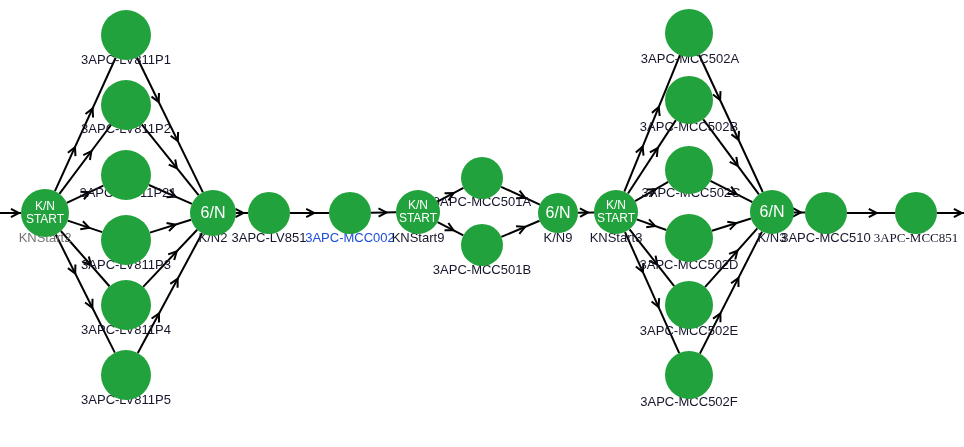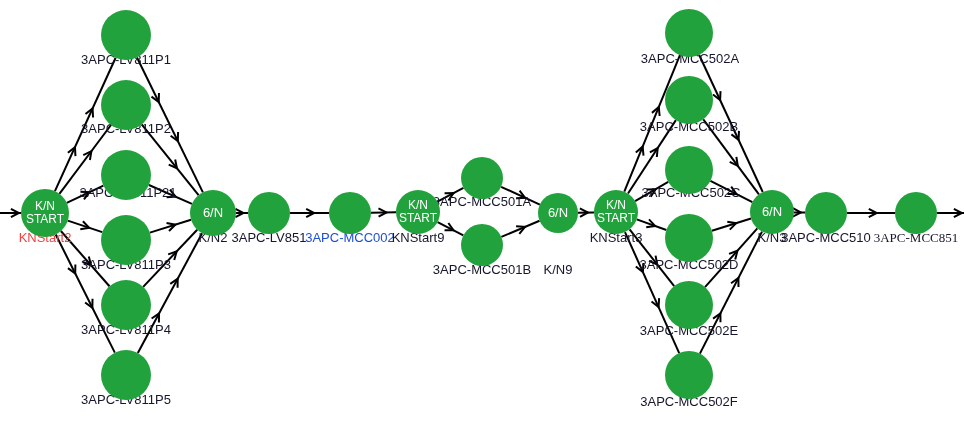--- a/index.html
+++ b/index.html
@@ -28,21 +28,21 @@
     background: #22a23c;
     transform: translate(-50%, -50%);
     display: flex;
     align-items: center;
     justify-content: center;
     flex-direction: column;
     z-index: 3;
   }
   .node-inner-text {
     color: #ffffff;
-    font-size: 13px;
+    font-size: 16px;
     line-height: 14px;
     text-align: center;
     white-space: pre;
     letter-spacing: 0px;
   }
   .node-inner-text.small {
     font-size: 12px;
     line-height: 13px;
   }
   .node-label {
@@ -139,21 +139,21 @@
       <line x1="847" y1="213" x2="895" y2="213" stroke="#000000" stroke-width="2"></line>
       <path d="M 868.7770456949864 217.15601257987333 L 876.76 213 L 868.7770456949864 208.84398742012667" fill="none" stroke="#000000" stroke-width="2" stroke-linecap="butt"></path>
       <line x1="937" y1="213" x2="964" y2="213" stroke="#000000" stroke-width="2"></line>
       <path d="M 953.8570456949865 217.15601257987333 L 961.84 213 L 953.8570456949865 208.84398742012667" fill="none" stroke="#000000" stroke-width="2" stroke-linecap="butt"></path>
     </svg>
   <div id="node-layer">
       <div class="node" style="left: 45px; top: 213px; width: 48px; height: 48px; background: rgb(34, 162, 60);">
         <div class="node-inner-text small">K/N
 START</div>
       </div>
-      <div class="node-label" style="left: 45px; top: 231px; color: #ef4444;">KNStart2</div>
+      <div class="node-label" style="left: 45px; top: 231px; color: #737373;">KNStart2</div>
       <div class="node" style="left: 126px; top: 35px; width: 50px; height: 50px; background: rgb(34, 162, 60);"></div>
       <div class="node-label" style="left: 126px; top: 53px; color: rgb(22, 22, 44);">3APC-LV811P1</div>
       <div class="node" style="left: 126px; top: 105px; width: 50px; height: 50px; background: rgb(34, 162, 60);"></div>
       <div class="node-label" style="left: 126px; top: 122px; color: rgb(22, 22, 44);">3APC-LV811P2</div>
       <div class="node" style="left: 126px; top: 175px; width: 50px; height: 50px; background: rgb(34, 162, 60);"></div>
       <div class="node-label" style="left: 128px; top: 186px; color: rgb(22, 22, 44);">3APC-LV811P21</div>
       <div class="node" style="left: 126px; top: 240px; width: 50px; height: 50px; background: rgb(34, 162, 60);"></div>
       <div class="node-label" style="left: 126px; top: 258px; color: rgb(22, 22, 44);">3APC-LV811P3</div>
       <div class="node" style="left: 126px; top: 305px; width: 50px; height: 50px; background: rgb(34, 162, 60);"></div>
       <div class="node-label" style="left: 126px; top: 323px; color: rgb(22, 22, 44);">3APC-LV811P4</div>
@@ -172,21 +172,21 @@
 START</div>
       </div>
       <div class="node-label" style="left: 418px; top: 231px; color: rgb(22, 22, 44);">KNStart9</div>
       <div class="node" style="left: 482px; top: 178px; width: 42px; height: 42px; background: rgb(34, 162, 60);"></div>
       <div class="node-label" style="left: 482px; top: 195px; color: rgb(22, 22, 44);">3APC-MCC501A</div>
       <div class="node" style="left: 482px; top: 245px; width: 42px; height: 42px; background: rgb(34, 162, 60);"></div>
       <div class="node-label" style="left: 482px; top: 263px; color: rgb(22, 22, 44);">3APC-MCC501B</div>
       <div class="node" style="left: 558px; top: 213px; width: 40px; height: 40px; background: rgb(34, 162, 60);">
         <div class="node-inner-text">6/N</div>
       </div>
-      <div class="node-label" style="left: 558px; top: 231px; color: rgb(22, 22, 44); margin-top: 32px;">K/N9</div>
+      <div class="node-label" style="left: 558px; top: 231px; color: rgb(22, 22, 44);">K/N9</div>
       <div class="node" style="left: 616px; top: 212px; width: 44px; height: 44px; background: rgb(34, 162, 60);">
         <div class="node-inner-text small">K/N
 START</div>
       </div>
       <div class="node-label" style="left: 616px; top: 231px; color: rgb(22, 22, 44);">KNStart3</div>
       <div class="node" style="left: 689px; top: 33px; width: 48px; height: 48px; background: rgb(34, 162, 60);"></div>
       <div class="node-label" style="left: 690px; top: 52px; color: rgb(22, 22, 44);">3APC-MCC502A</div>
       <div class="node" style="left: 689px; top: 100px; width: 48px; height: 48px; background: rgb(34, 162, 60);"></div>
       <div class="node-label" style="left: 689px; top: 120px; color: rgb(22, 22, 44);">3APC-MCC502B</div>
       <div class="node" style="left: 689px; top: 170px; width: 48px; height: 48px; background: rgb(34, 162, 60);"></div>

